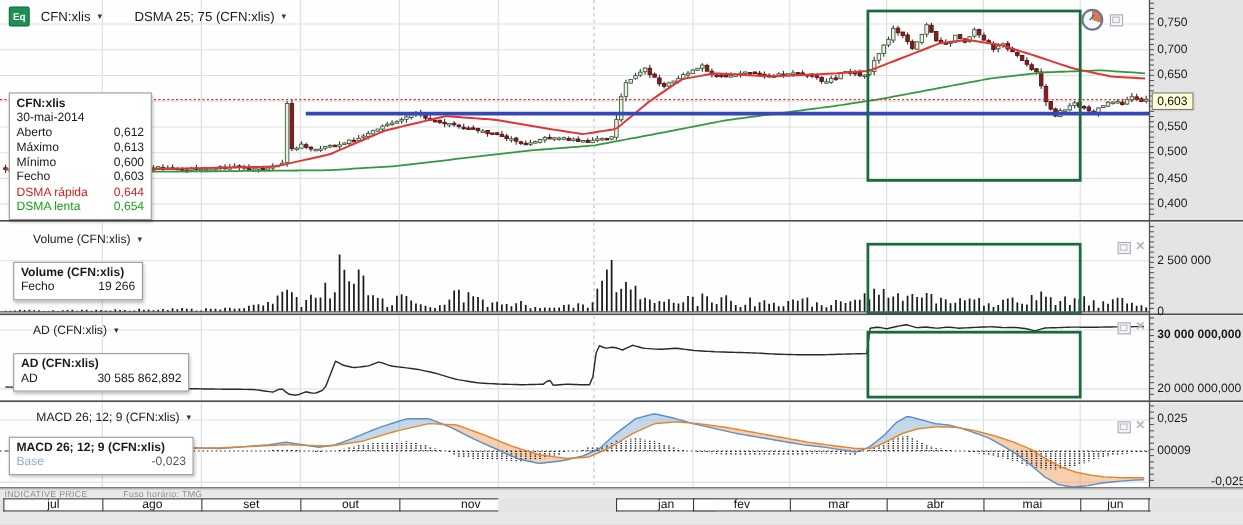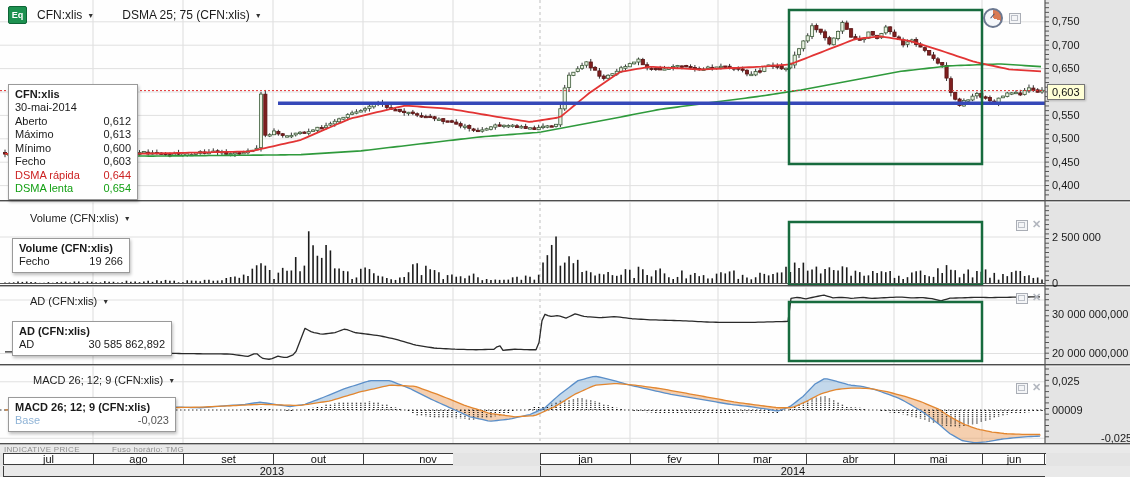--- a/index.html
+++ b/index.html
@@ -1245,47 +1245,45 @@
   <div id="axis-labels">
       <div class="abs axis-label" style="left: 1052px; top: 15.3px;">0,750</div>
       <div class="abs axis-label" style="left: 1052px; top: 38.7px;">0,700</div>
       <div class="abs axis-label" style="left: 1052px; top: 62.1px;">0,650</div>
       <div class="abs axis-label" style="left: 1052px; top: 108.9px;">0,550</div>
       <div class="abs axis-label" style="left: 1052px; top: 132.3px;">0,500</div>
       <div class="abs axis-label" style="left: 1052px; top: 155.7px;">0,450</div>
       <div class="abs axis-label" style="left: 1052px; top: 179.1px;">0,400</div>
       <div class="abs axis-label" style="left: 1052px; top: 230.5px;">2 500 000</div>
       <div class="abs axis-label" style="left: 1052px; top: 277px;">0</div>
-      <div class="abs axis-label" style="left: 1052px; top: 308px;">30 000 000,000</div>
+      <div class="abs axis-label" style="left: 1052px; top: 298px; font-weight: bold;">30 000 000,000</div>
       <div class="abs axis-label" style="left: 1052px; top: 347px;">20 000 000,000</div>
       <div class="abs axis-label" style="left: 1052px; top: 375.25px;">0,025</div>
       <div class="abs axis-label" style="left: 1052px; top: 403.5px;">00009</div>
       <div class="abs axis-label" style="left: 1101px; top: 431.75px;">-0,025</div>
     </div>
 
   <div class="abs price-marker" style="left:1047px;top:84px;">0,603</div>
 
   <div class="abs statusbar">
     <span style="left:4px;">INDICATIVE PRICE</span>
     <span style="left:112px;">Fuso horário: TMG</span>
   </div>
 
   <div class="abs timeaxis" id="month-row">
       <div class="month-cell" style="left: 3px; width: 90px;">jul</div>
       <div class="month-cell" style="left: 93px; width: 90px;">ago</div>
       <div class="month-cell" style="left: 183px; width: 90px;">set</div>
       <div class="month-cell" style="left: 273px; width: 90px;">out</div>
       <div class="month-cell" style="left: 363px; width: 90px; padding-left: 39px;">nov</div>
       <div class="month-cell" style="left: 453px; width: 87px; margin-top: 40px;">dez</div>
-      <div class="month-cell" style="left: 540px; width: 90px;">jan</div>
+      <div class="month-cell" style="left: 560px; width: 90px;">jan</div>
       <div class="month-cell" style="left: 630px; width: 88px;">fev</div>
       <div class="month-cell" style="left: 718px; width: 88px;">mar</div>
       <div class="month-cell" style="left: 806px; width: 88px;">abr</div>
       <div class="month-cell" style="left: 894px; width: 88px;">mai</div>
       <div class="month-cell" style="left: 982px; width: 63px;">jun</div>
       <div class="month-cell" style="left: 1044px; width: 2px;"></div>
     </div>
   <div class="abs yearaxis" id="year-row">
-      <div class="year-cell" style="left: 3px; width: 537px;">2013</div>
-      <div class="year-cell" style="left: 540px; width: 505px;">2014</div>
     </div>
 
 </div>
 
 </body></html>

